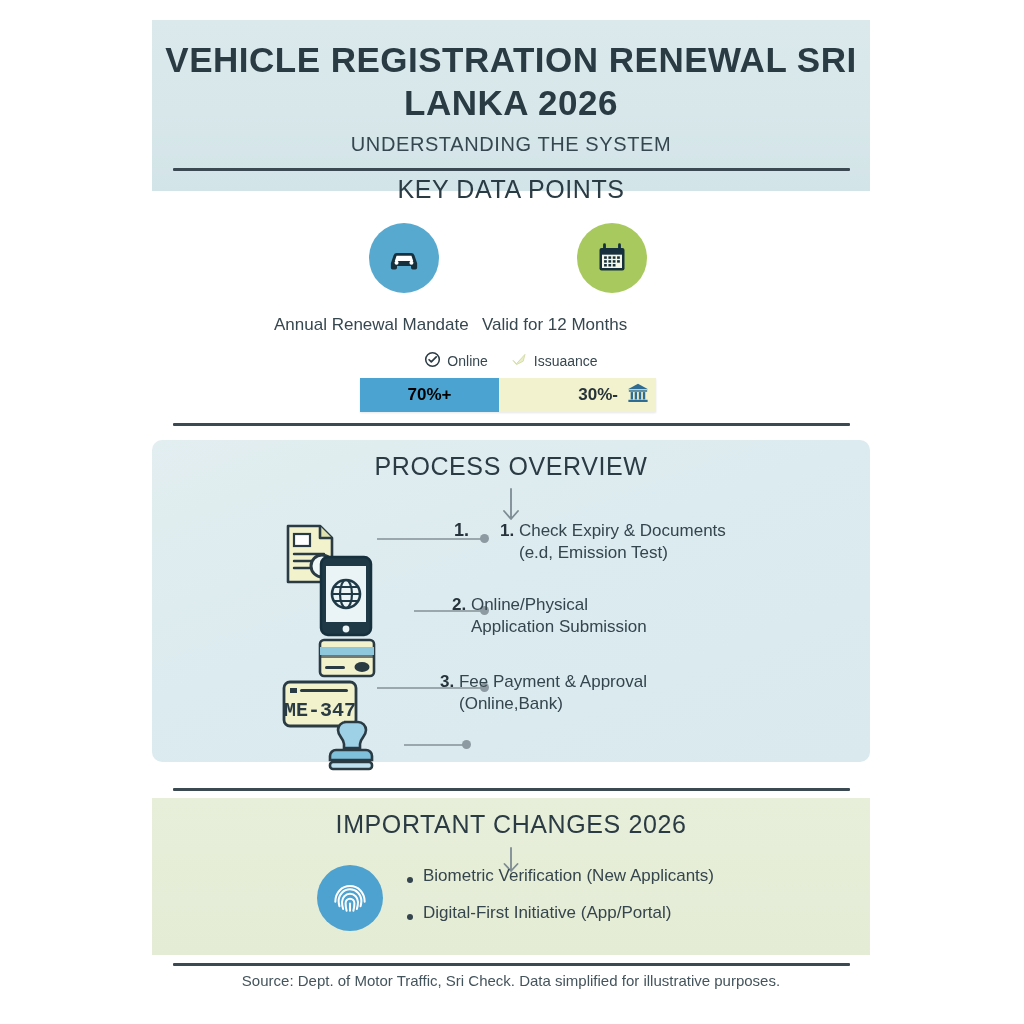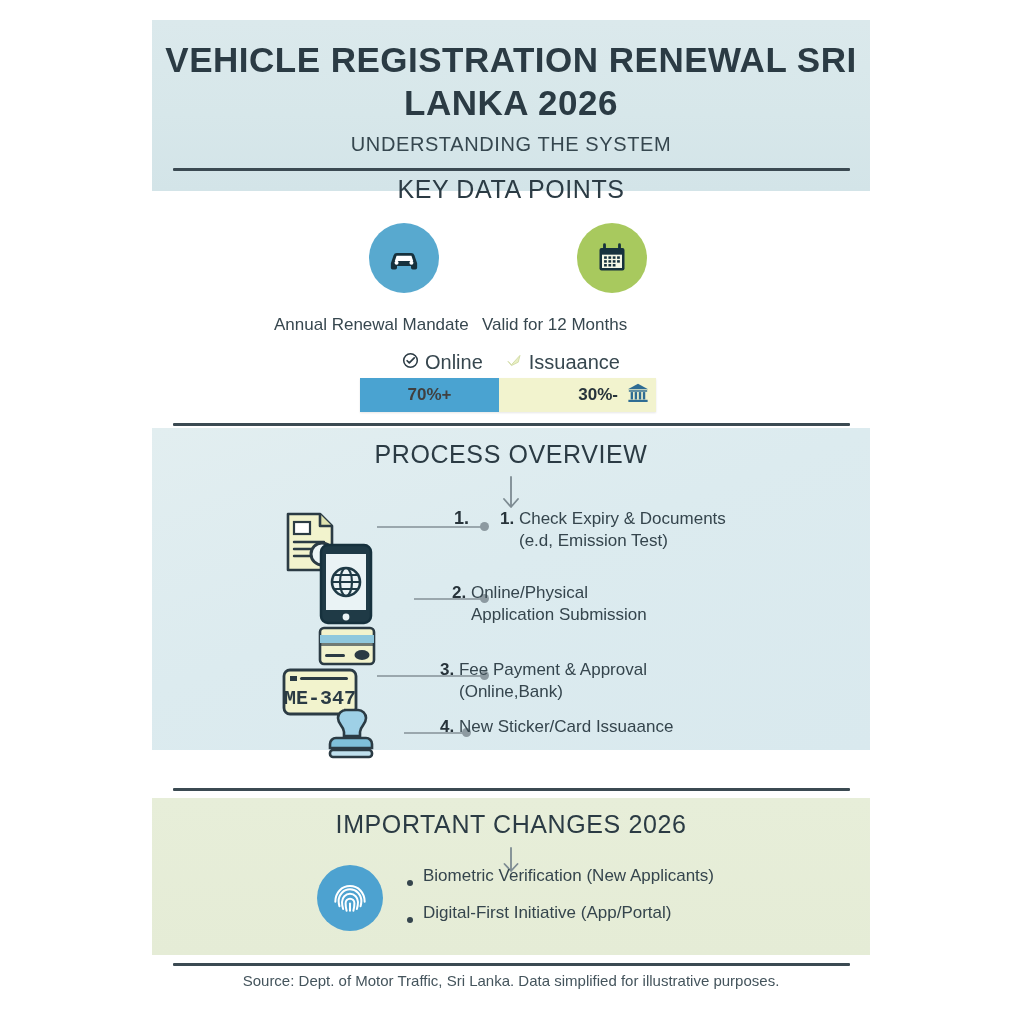--- a/index.html
+++ b/index.html
@@ -45,34 +45,35 @@
     width:70px;height:70px;border-radius:50%;
     margin:0 auto;display:flex;align-items:center;justify-content:center;
   }
   .badge.blue{background:#58a9cf;}
   .badge.green{background:#a8c95e;}
   .key-label{margin-top:22px;font-size:17px;color:#37474f;}
 
   
   #legend{position:absolute;top:176px;left:0;width:718px;
           display:flex;justify-content:center;align-items:center;gap:22px;
-          font-size:20px;color:#37474f;}
+          font-size:14px;color:#37474f;}
   .legend-entry{display:flex;align-items:center;gap:6px;}
   #bar-wrap{position:absolute;top:203px;left:208px;width:296px;height:34px;
             display:flex;box-shadow:0 1px 2px rgba(0,0,0,.10);}
   #bar-online{background:#4aa3d1;display:flex;align-items:center;
-              justify-content:center;color:#404040;font-weight:bold;font-size:17px;}
+              justify-content:center;color:#000000;font-weight:bold;font-size:17px;}
   #bar-physical{background:#f2f3ce;display:flex;align-items:center;
                 justify-content:flex-end;gap:8px;padding-right:6px;
                 color:#27333a;font-weight:bold;font-size:17px;box-sizing:border-box;}
 
   
   #process-panel{
-    top:428px;height:322px;
+    top:440px;height:322px;
     background:linear-gradient(160deg,#e2eef0 0%,#dcebef 45%,#d9e9ee 100%);
+    border-radius:10px;
   }
   #process-title{padding-top:12px;}
   .down-arrow{position:absolute;left:50%;transform:translateX(-50%);
               width:22px;height:36px;}
   #process-arrow{top:48px;}
   #process-body{position:absolute;top:82px;left:0;width:718px;height:250px;}
   #icon-stack{position:absolute;left:130px;top:0;width:115px;height:240px;}
   .proc-icon{position:absolute;}
   .connector{position:absolute;height:2px;background:#9aa7ad;}
   .conn-dot{position:absolute;width:9px;height:9px;border-radius:50%;
@@ -87,21 +88,21 @@
   #changes-panel{
     top:798px;height:157px;
     background:linear-gradient(180deg,#e7eed9 0%,#e5ecd6 100%);
   }
   #changes-title{padding-top:12px;}
   #changes-arrow{top:46px;}
   #changes-body{position:absolute;top:62px;left:0;width:718px;height:90px;}
   #fingerprint-badge{position:absolute;left:165px;top:5px;width:66px;height:66px;
     border-radius:50%;background:#4da2d0;display:flex;align-items:center;justify-content:center;}
   #changes-list{position:absolute;left:255px;top:6px;}
-  .change-item{display:flex;align-items:flex-end;gap:10px;
+  .change-item{display:flex;align-items:center;gap:10px;
                font-size:17px;color:#35454d;margin-bottom:17px;}
   .bullet{width:6px;height:6px;border-radius:50%;background:#35454d;margin-top:8px;flex:0 0 auto;}
 
   
   #footer-divider{top:963px;}
   #footer-text{position:absolute;top:972px;left:152px;width:718px;
                text-align:center;font-size:15px;color:#44545c;}
 </style>
 </head>
 <body>
@@ -280,24 +281,20 @@
         <span>Online/Physical</span>
         <span class="sub">Application Submission</span>
       </div>
 
       <div class="step" style="left:288px;top:149px;width:330px;">
         <span class="num">3.</span>
         <span>Fee Payment &amp; Approval</span>
         <span class="sub">(Online,Bank)</span>
       </div>
 
-      <div class="step" style="left:288px;top:206px;width:340px;">
-        <span class="num">4.</span>
-        <span>New Sticker/Card Issuaance</span>
-      </div>
     </div>
   </div>
 
   <div class="divider" style="top:788px;"></div>
 
   <div class="panel" id="changes-panel">
     <h2 class="section-title" id="changes-title">IMPORTANT CHANGES 2026</h2>
 
     <svg class="down-arrow" id="changes-arrow" viewBox="0 0 22 30" aria-hidden="true">
       <path d="M11 1v22M4.5 17l6.5 7 6.5-7" fill="none" stroke="#7d8b92" stroke-width="1.8" stroke-linecap="round" stroke-linejoin="round"></path>
@@ -323,15 +320,15 @@
         </div>
         <div class="change-item">
           <span class="bullet"></span>
           <span>Digital-First Initiative (App/Portal)</span>
         </div>
       </div>
     </div>
   </div>
 
   <div class="divider" id="footer-divider"></div>
-  <div id="footer-text">Source: Dept. of Motor Traffic, Sri Lanka. Data simplified for illustrative purposes.</div>
+  <div id="footer-text">Source: Dept. of Motor Traffic, Sri Check. Data simplified for illustrative purposes.</div>
 
 </div>
 
 </body></html>

